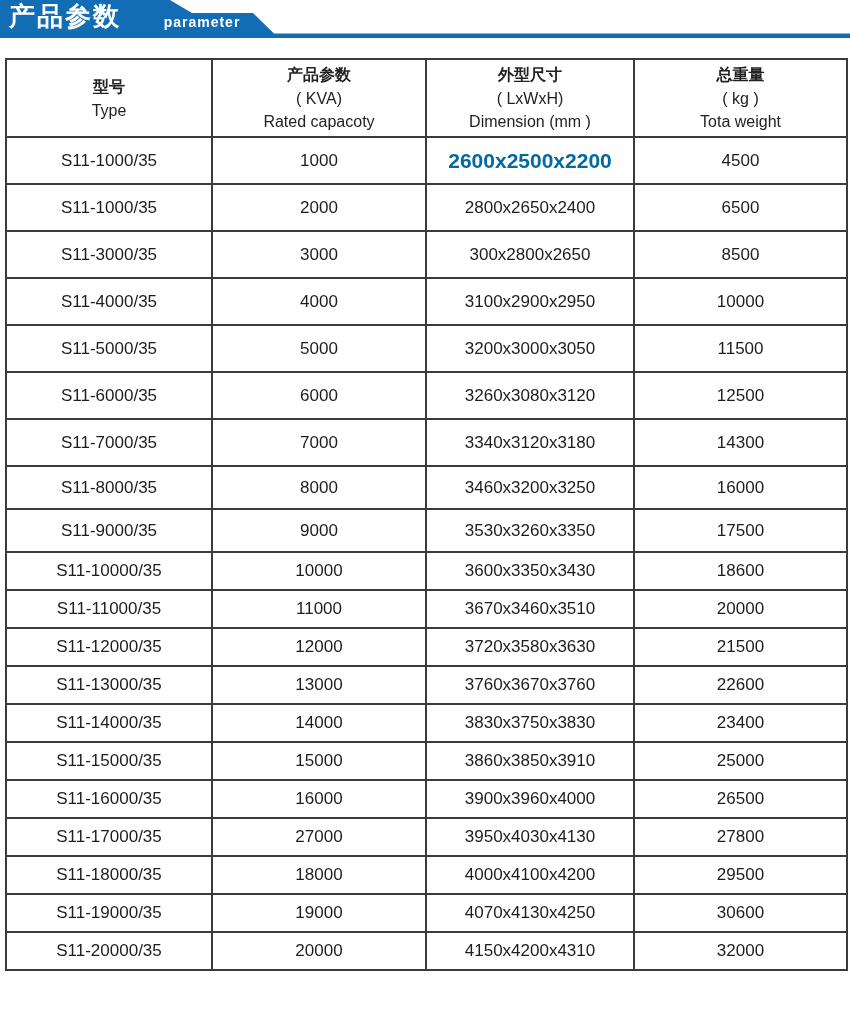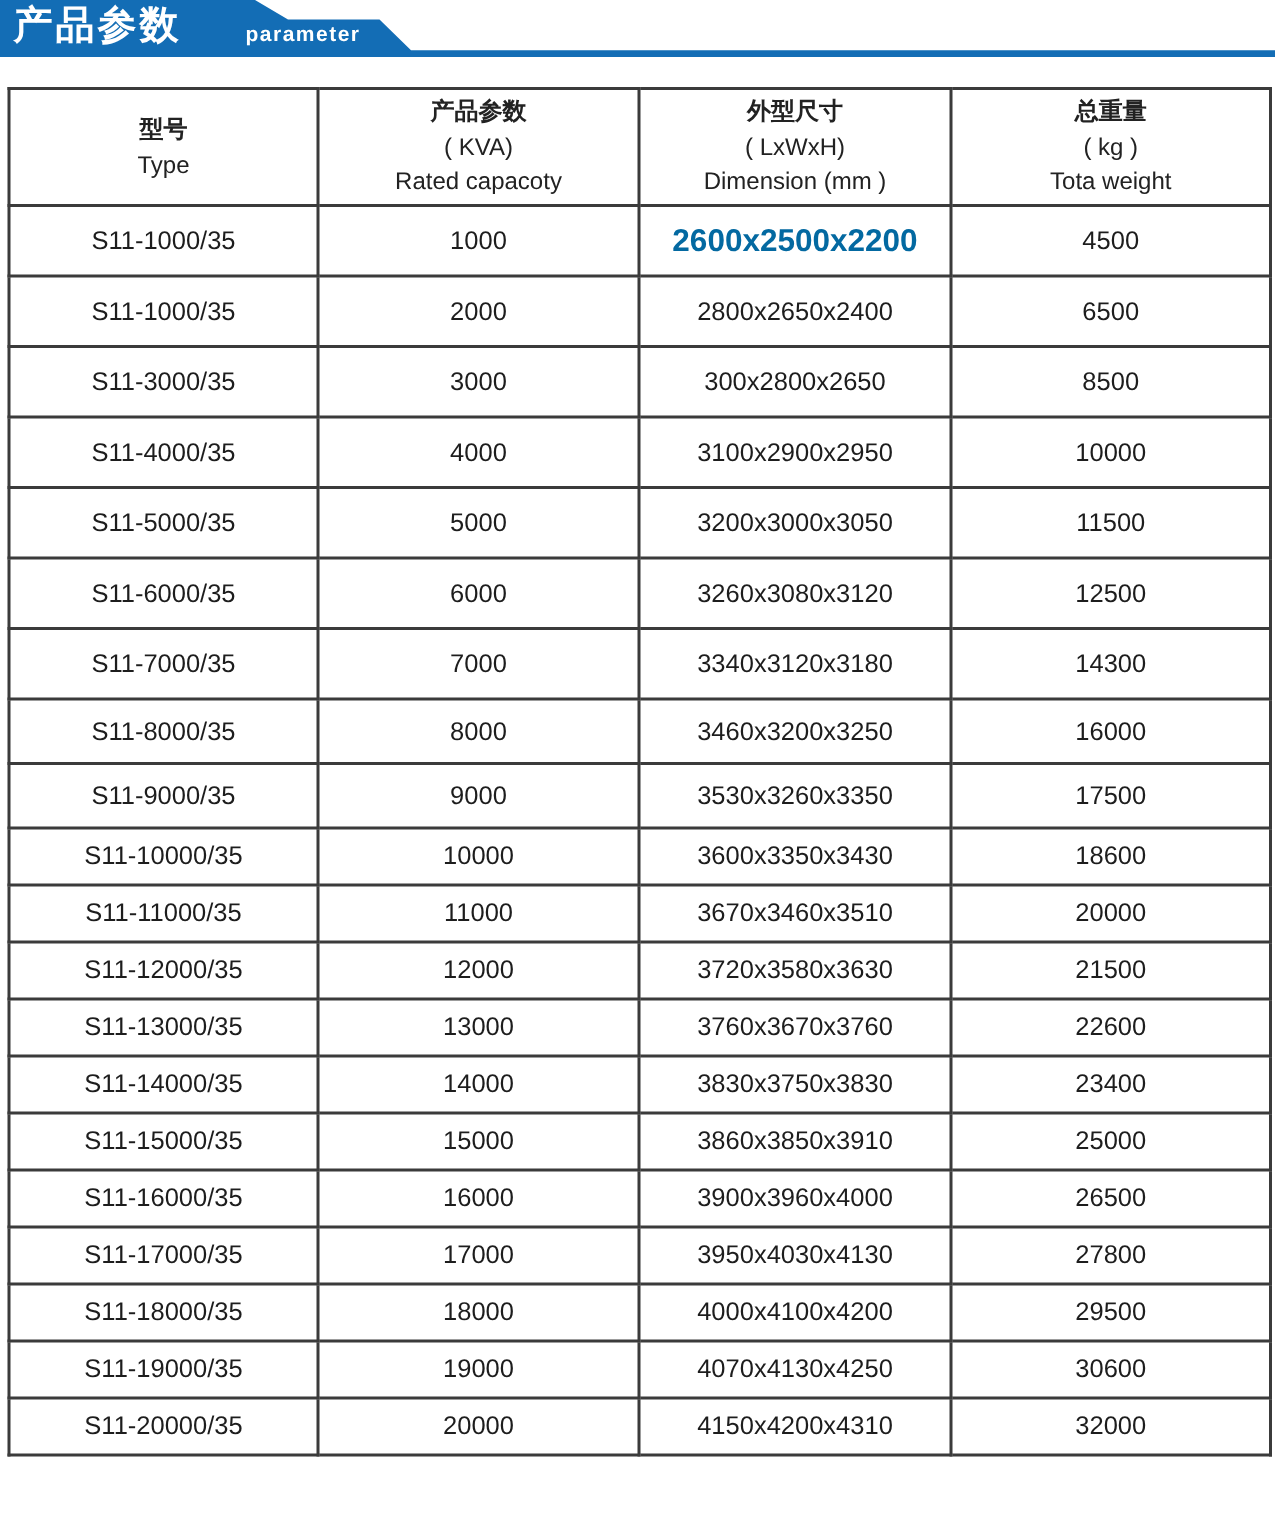--- a/index.html
+++ b/index.html
@@ -171,21 +171,21 @@
         <td>25000</td>
       </tr>
       <tr class="r-short">
         <td>S11-16000/35</td>
         <td>16000</td>
         <td>3900x3960x4000</td>
         <td>26500</td>
       </tr>
       <tr class="r-short">
         <td>S11-17000/35</td>
-        <td>17000</td>
+        <td>27000</td>
         <td>3950x4030x4130</td>
         <td>27800</td>
       </tr>
       <tr class="r-short">
         <td>S11-18000/35</td>
         <td>18000</td>
         <td>4000x4100x4200</td>
         <td>29500</td>
       </tr>
       <tr class="r-short">

